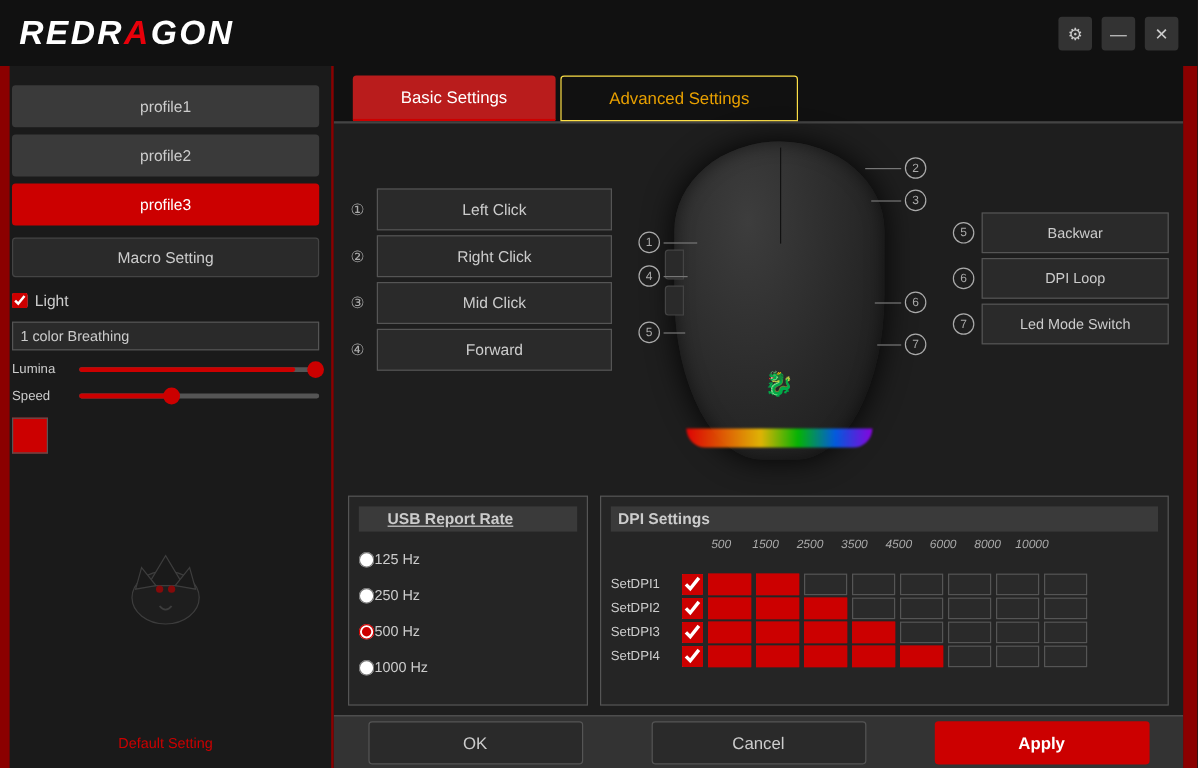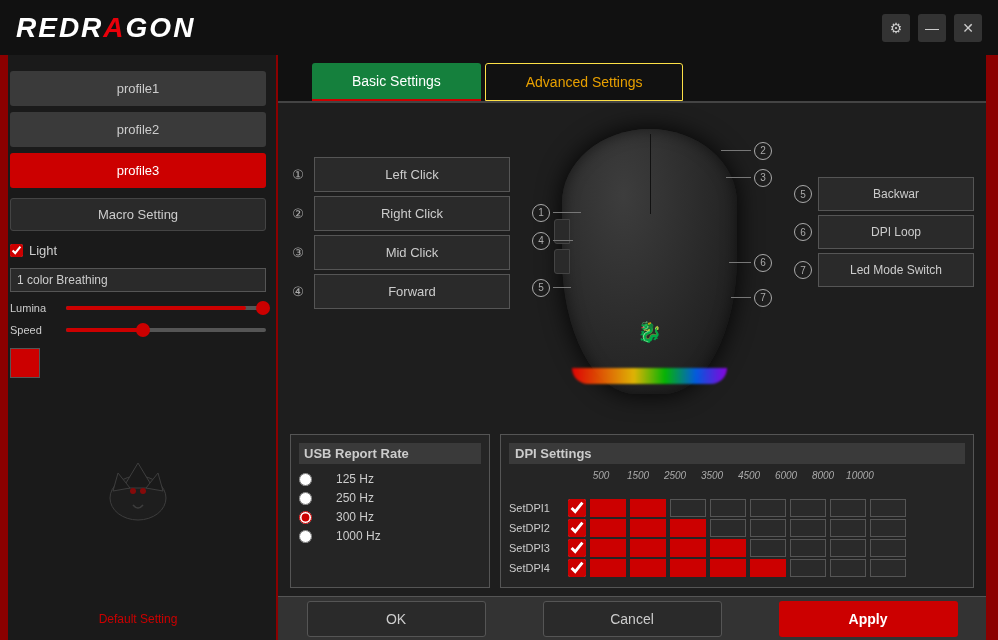--- a/index.html
+++ b/index.html
@@ -223,24 +223,23 @@
       border-bottom: 2px solid #444;
     }
     .tab {
       padding: 10px 40px;
       border: none;
       cursor: pointer;
       font-size: 14px;
       border-radius: 3px 3px 0 0;
     }
     .tab.active {
-      background: #15803d;
+      background: #b91c1c;
       color: white;
       border-bottom: 2px solid #cc0000;
-      margin-left: 18px;
     }
     .tab.inactive {
       background: transparent;
       color: #e8a000;
       border: 1px solid #fde047;
     }
 
     
     .center-area {
       display: flex;
@@ -339,28 +338,29 @@
       width: 200px;
       flex-shrink: 0;
     }
 
     .panel-title {
       color: #ccc;
       font-size: 13px;
       font-weight: bold;
       margin-bottom: 8px;
       background: #3a3a3a;
-      padding: 3px 5px;
+      padding: 3px 24px;
+      text-decoration: underline;
     }
 
     .radio-row {
       display: flex;
       align-items: center;
-      gap: 24px;
-      margin: 5px 0;
+      gap: 0;
+      margin: 16px 0;
       font-size: 12px;
     }
     .radio-row input[type=radio] {
       accent-color: #cc0000;
       cursor: pointer;
     }
 
     
     .dpi-panel {
       flex: 1;
@@ -651,21 +651,21 @@
           <div class="radio-row">
             <input type="radio" name="usb-rate" id="hz125" style="">
             <label for="hz125">125 Hz</label>
           </div>
           <div class="radio-row">
             <input type="radio" name="usb-rate" id="hz250" style="">
             <label for="hz250">250 Hz</label>
           </div>
           <div class="radio-row">
             <input type="radio" name="usb-rate" id="hz500" checked="" style="">
-            <label for="hz500">300 Hz</label>
+            <label for="hz500">500 Hz</label>
           </div>
           <div class="radio-row">
             <input type="radio" name="usb-rate" id="hz1000" style="">
             <label for="hz1000">1000 Hz</label>
           </div>
         </div>
 
         <div class="dpi-panel">
           <div class="dpi-header">DPI Settings</div>
 

